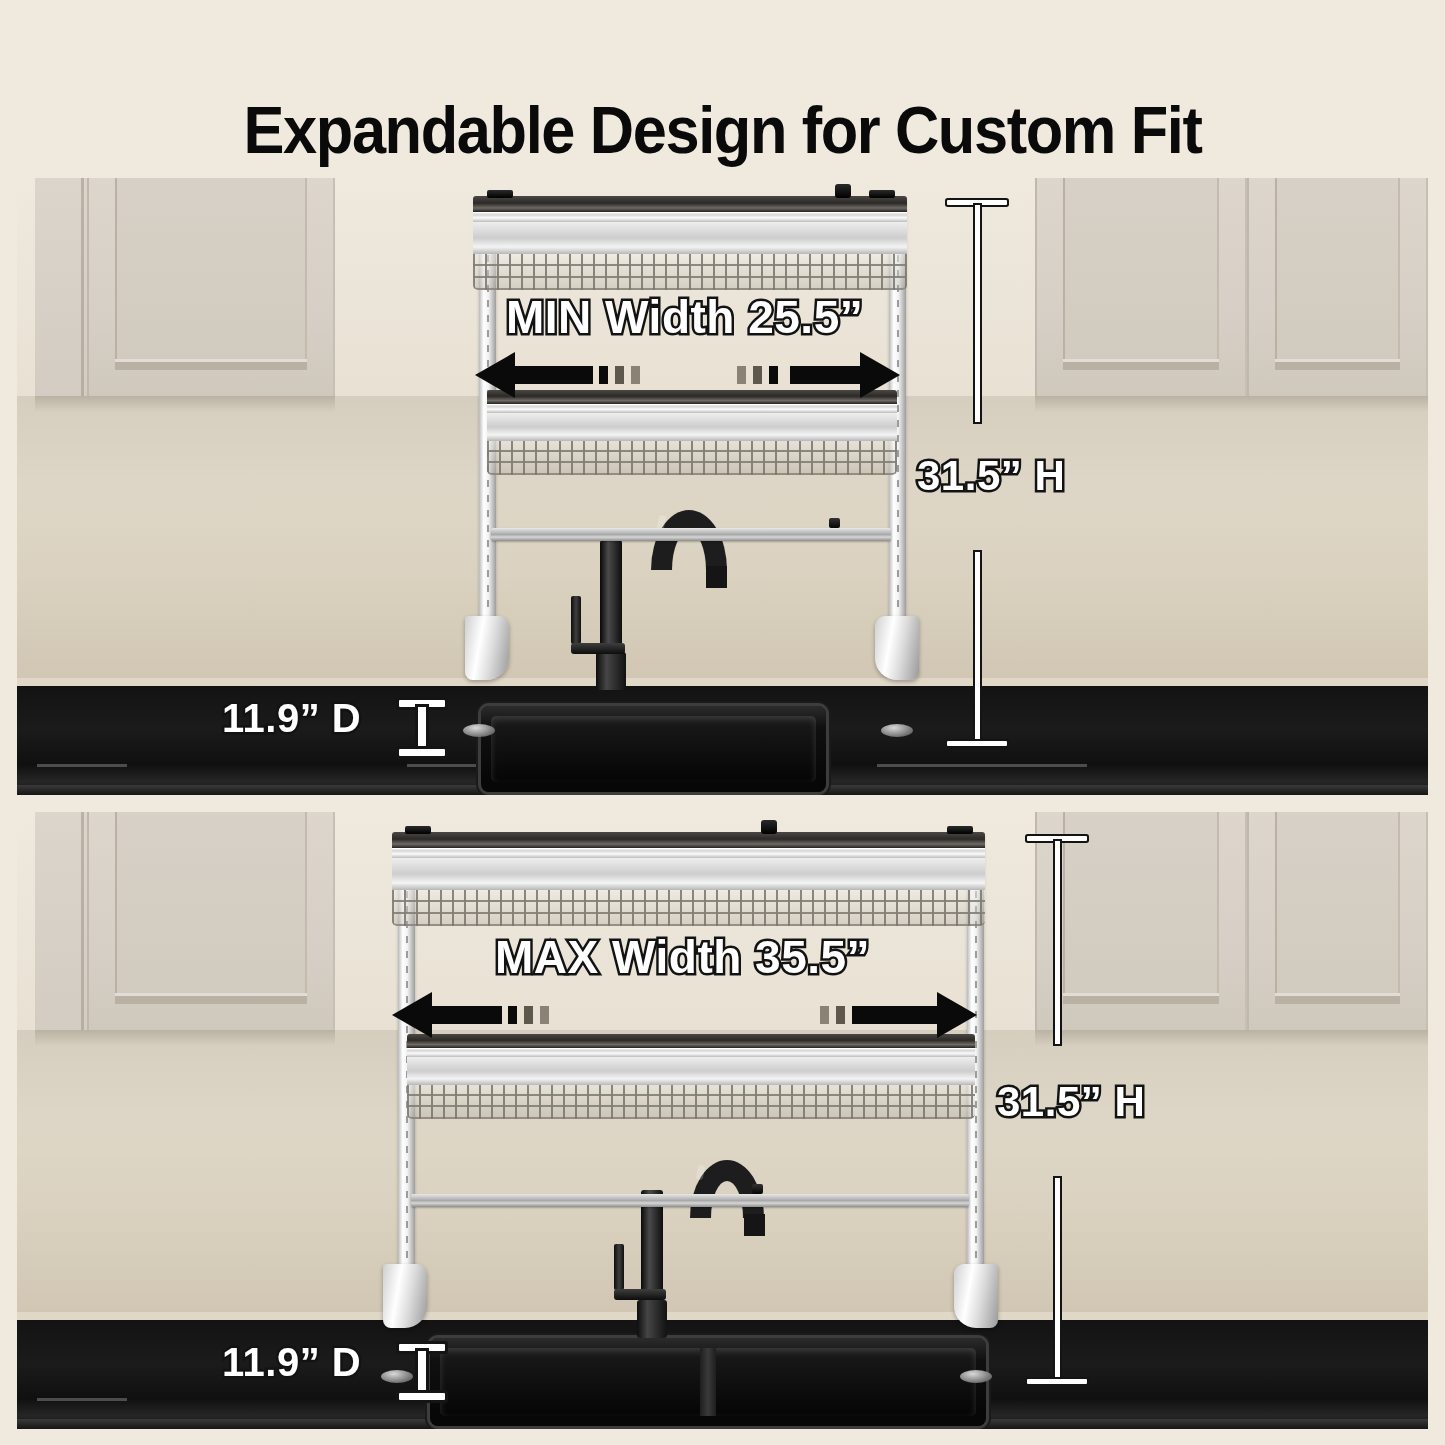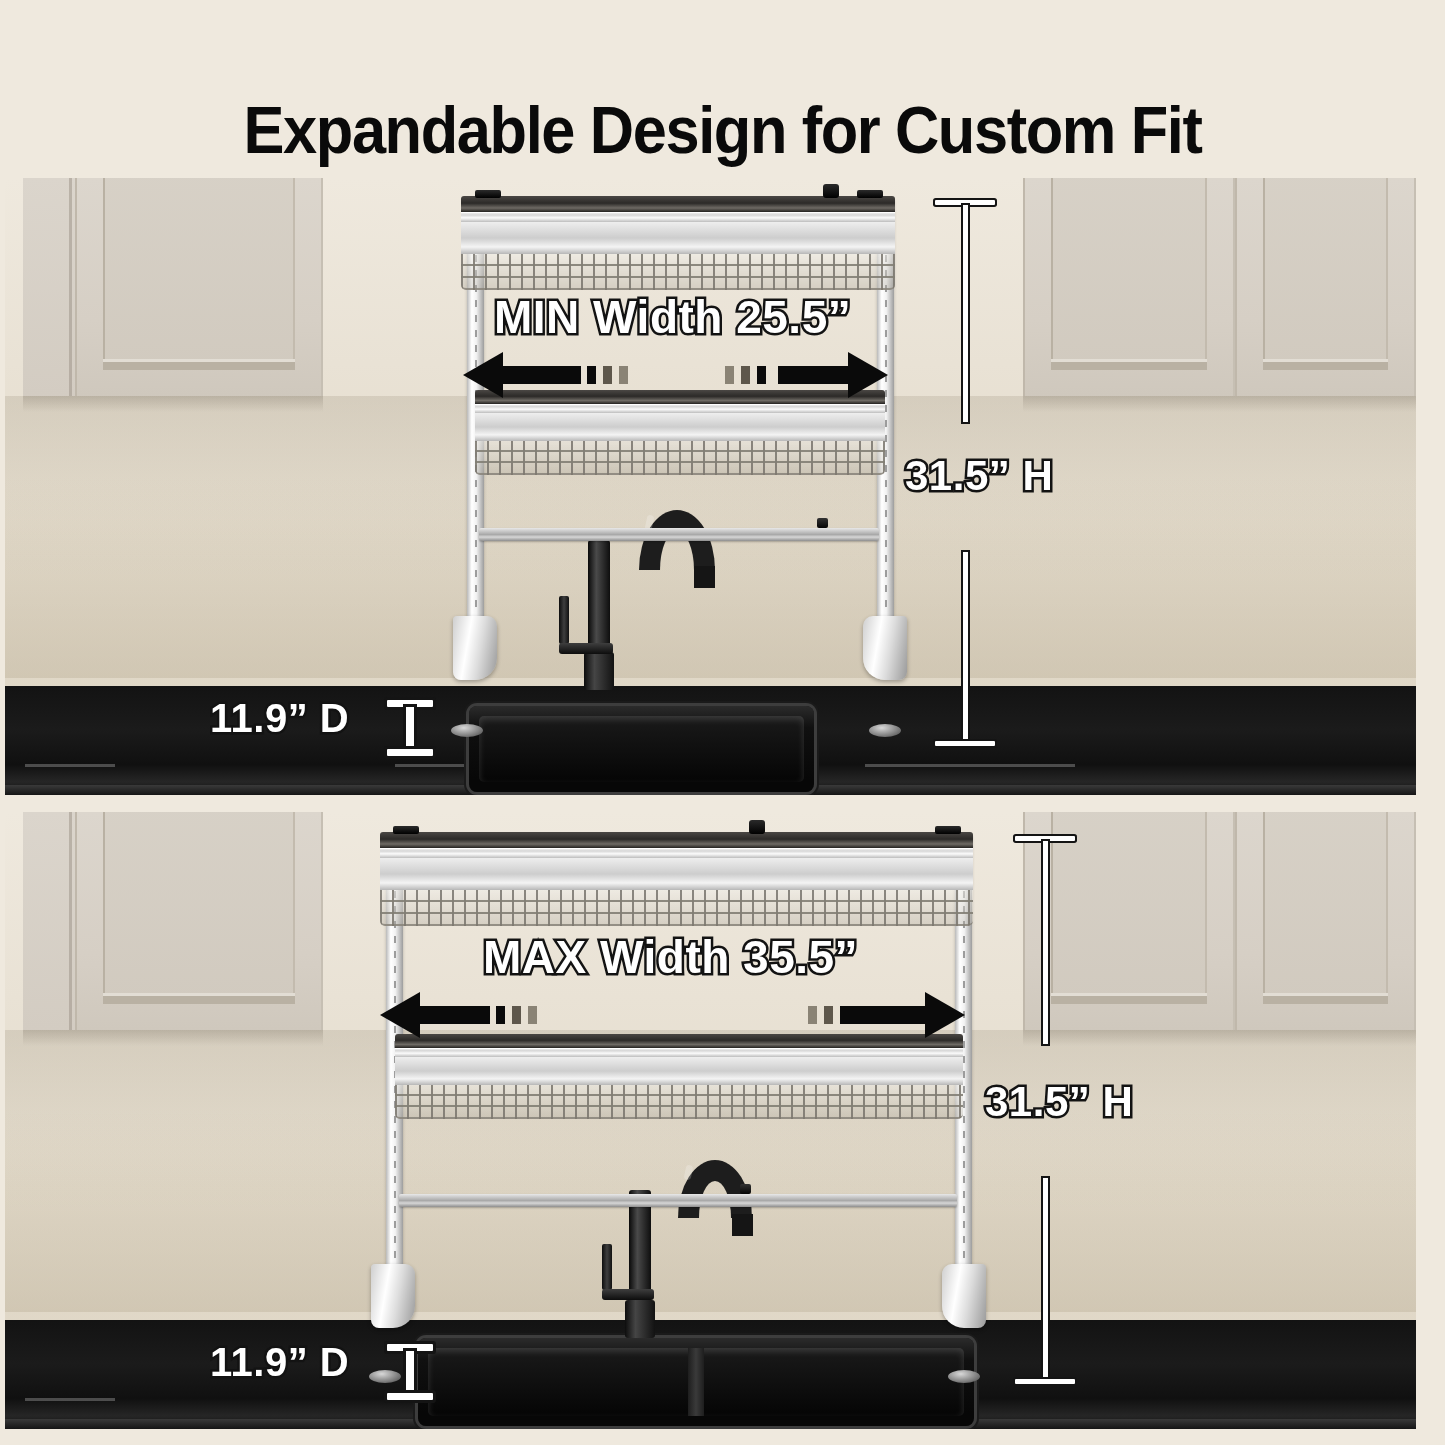--- a/index.html
+++ b/index.html
@@ -17,21 +17,21 @@
     text-align:center;
     font-size:66px;font-weight:bold;color:#0a0a0a;
     letter-spacing:-1.5px;
     transform:scaleX(.93);
     white-space:nowrap;
     line-height:1.1;
   }
 
   
   .panel{
-    position:absolute;left:5px;width:1411px;
+    position:absolute;left:17px;width:1411px;
     overflow:hidden;
     background:#ef4444;
   }
   #panel-min{top:178px;height:617px;}
   #panel-max{top:812px;height:617px;}
 
   
   .wall{position:absolute;left:0;top:0;width:100%;height:100%;
     background:
       linear-gradient(180deg,#efe9de 0%,#e9e2d5 30%,#e3dbcb 60%,#ded5c4 100%);

